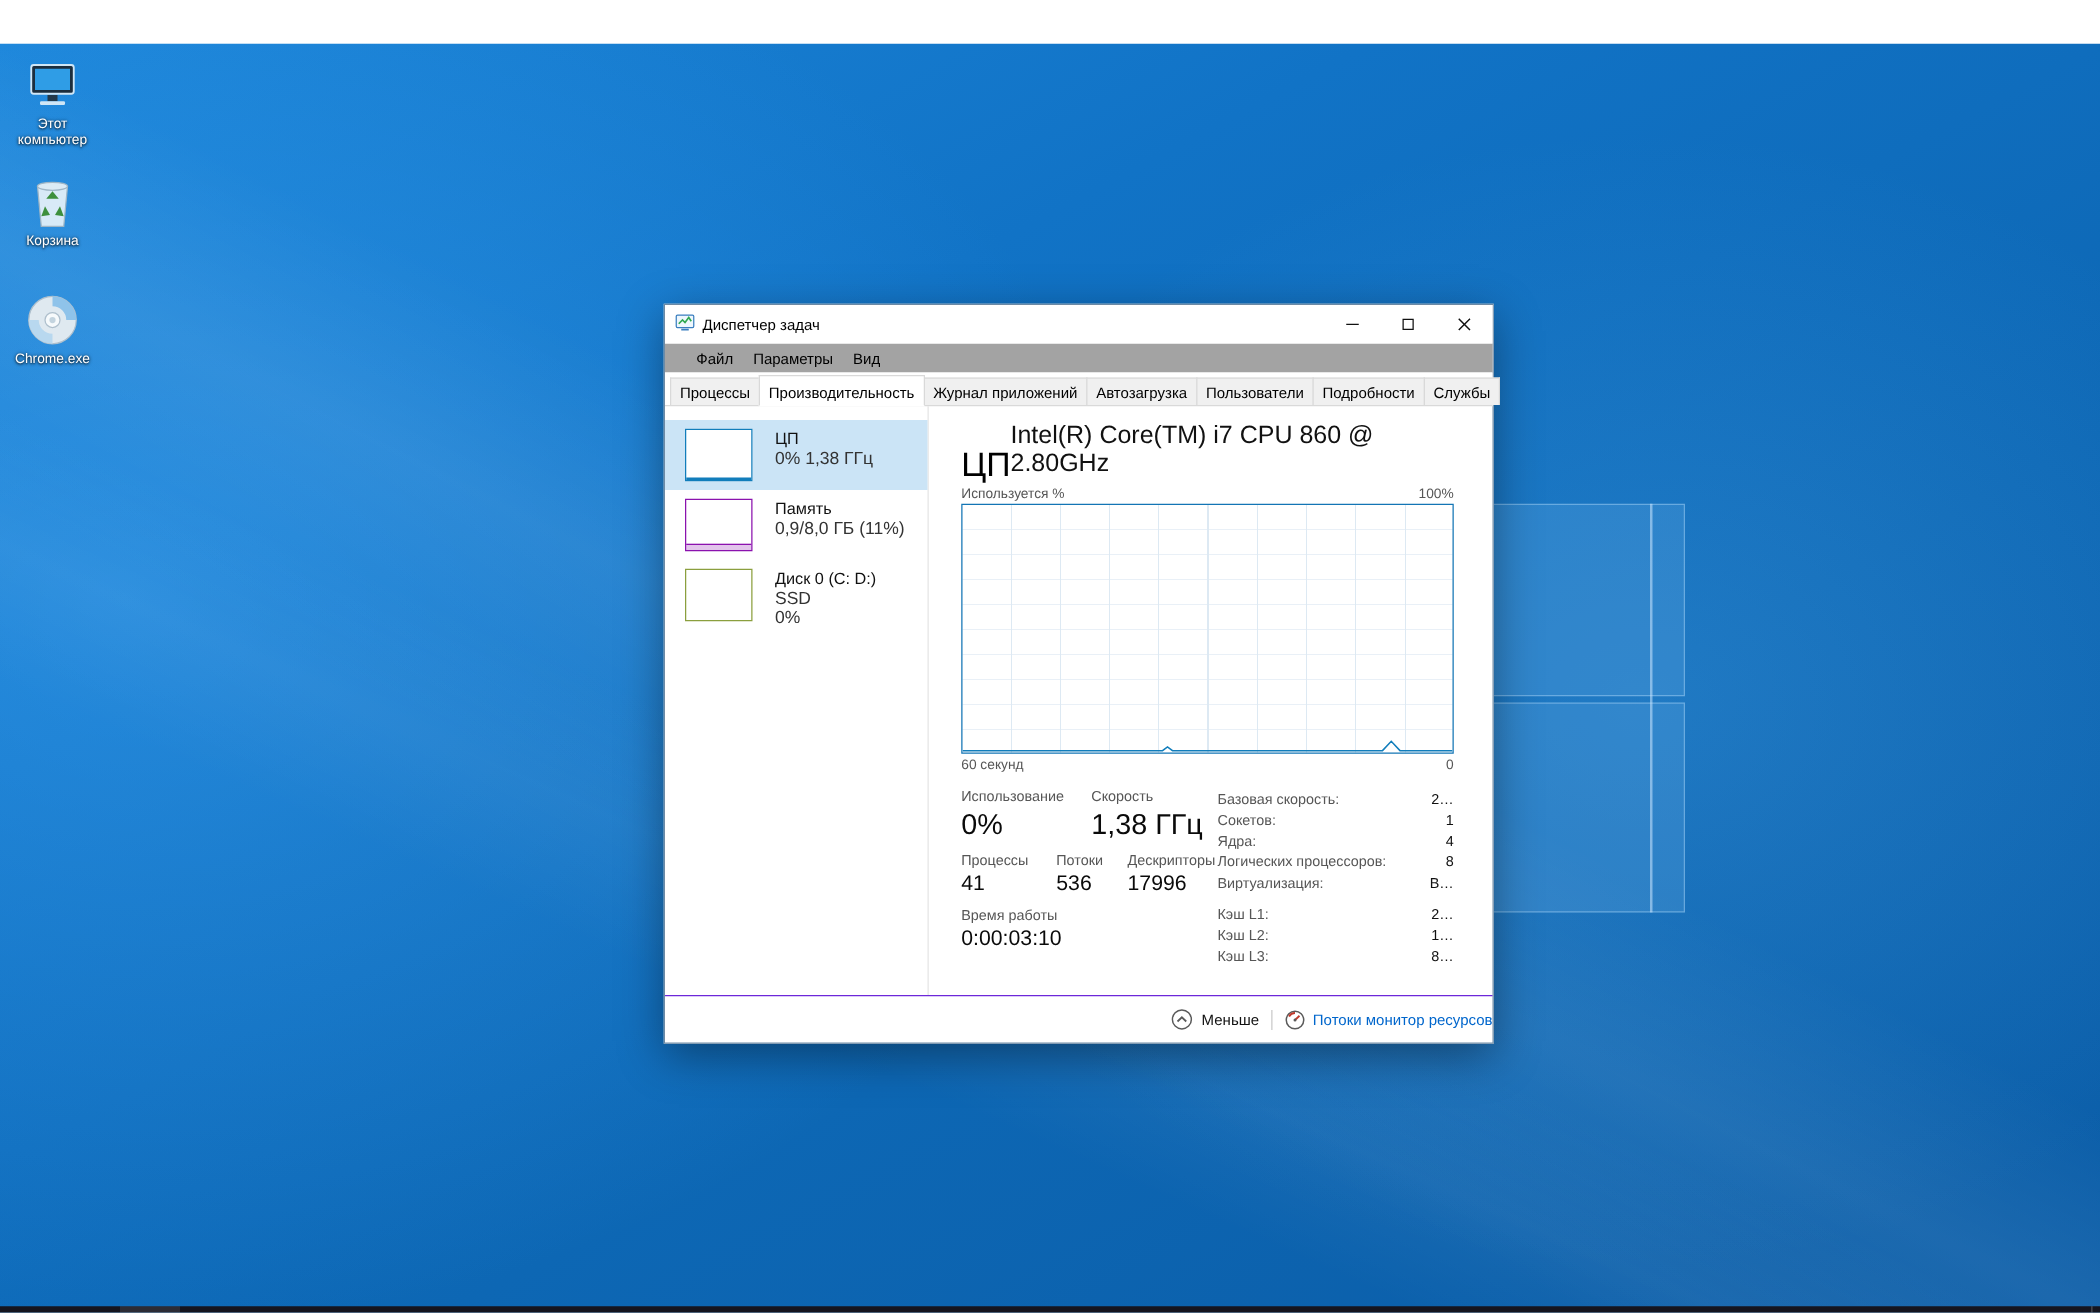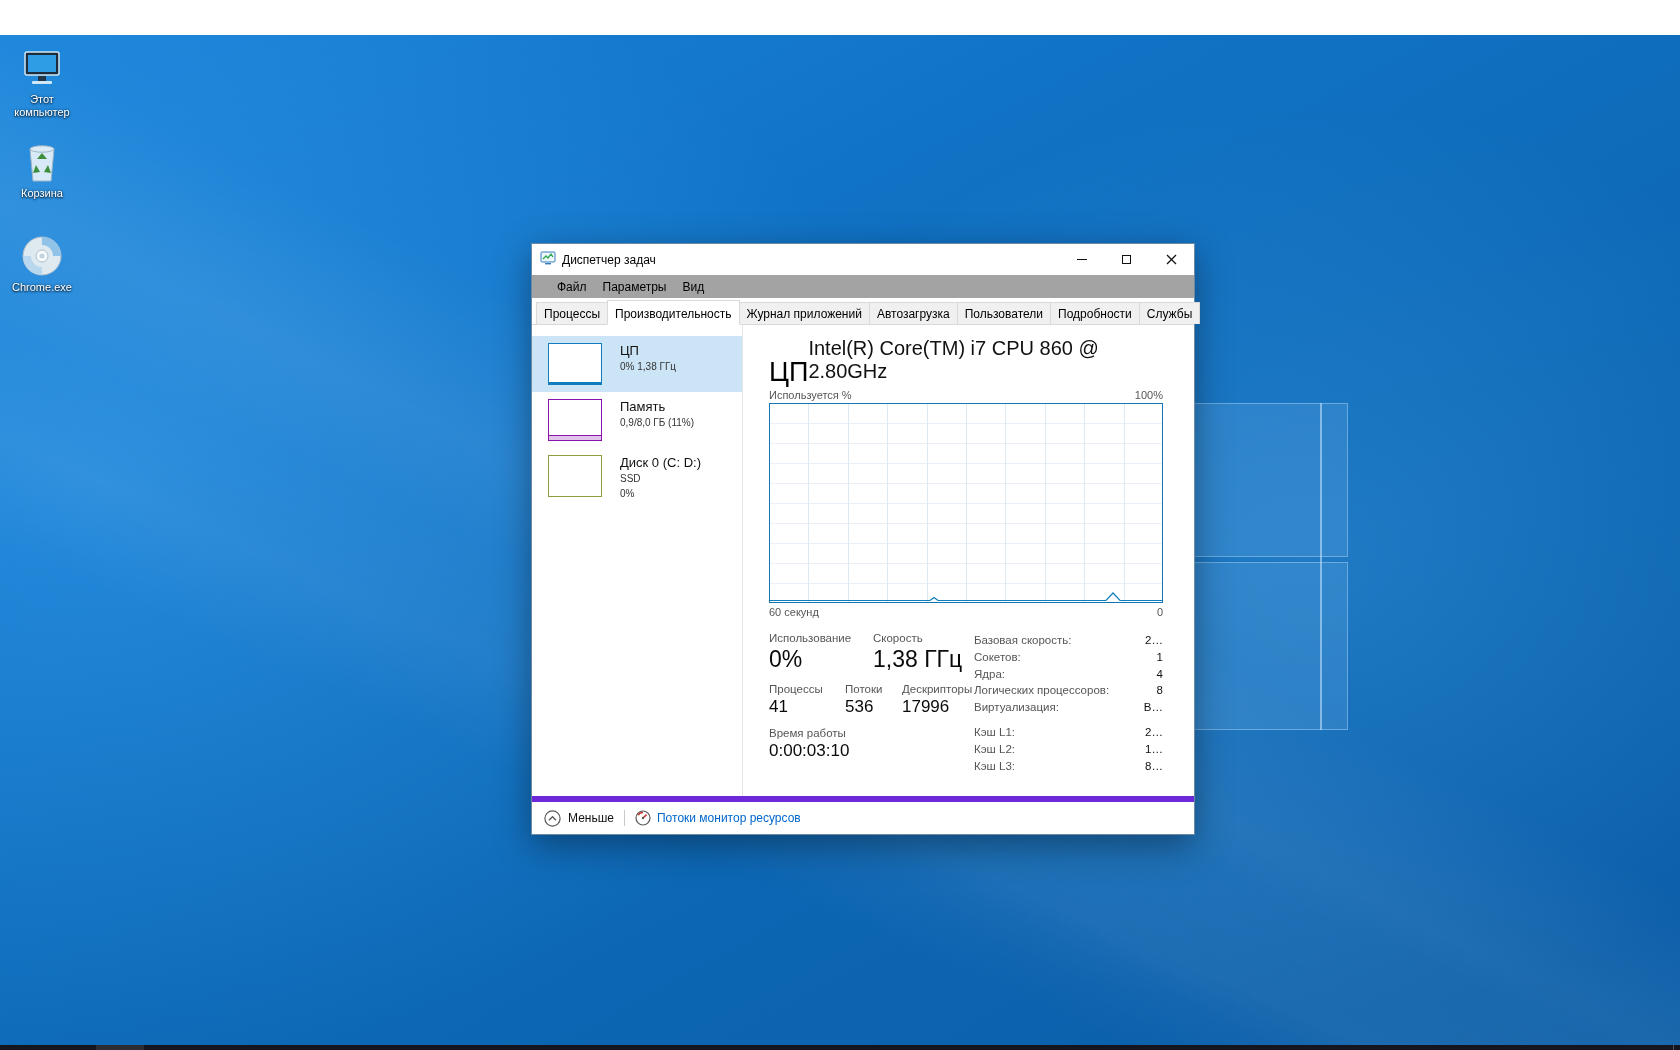--- a/index.html
+++ b/index.html
@@ -58,21 +58,21 @@
 
   .content { flex:1; display:flex; min-height:0; }
   .sidebar { width:211px; border-right:1px solid #e5e5e5; padding-top:11px; }
   .side-item { display:flex; padding:7px 8px 7px 16px; min-height:56px; cursor:default; }
   .side-item.sel { background:#cbe4f6; }
   .thumb { width:54px; height:42px; background:#fff; border:1px solid; position:relative;
     flex-shrink:0; }
   .thumb .fill { position:absolute; left:0; right:0; bottom:0; }
   .side-text { margin-left:18px; }
   .side-title { font-size:13px; color:#111; }
-  .side-sub { font-size:10px; color:#333; margin-top:2px; line-height:13px; }
+  .side-sub { font-size:14px; color:#333; margin-top:2px; line-height:13px; }
 
   .main { flex:1; padding:12px 0 0 26px; }
   .hdr { width:394px; display:flex; align-items:flex-end; justify-content:space-between; }
   .hdr h1 { font-size:27px; font-weight:400; line-height:30px; }
   .cpu-name { font-size:20px; color:#111; padding-bottom:4px; }
   .graph-top { width:394px; display:flex; justify-content:space-between;
     font-size:11px; color:#565656; margin-top:2px; }
   .graph { width:394px; height:200px; border:1px solid #1375b5; margin-top:2px;
     position:relative;
     background-image:
@@ -89,22 +89,22 @@
   .s-big { font-size:23px; font-weight:400; color:#0a0a0a; margin:2px 0 10px; }
   .s-mid { font-size:17px; color:#0a0a0a; margin:2px 0 10px; }
   .row-flex { display:flex; }
   .cw1 { width:104px; } .cw2 { width:76px; } .cw3 { width:57px; }
   .stats-right { flex:1; padding-top:0; }
   .d-row { display:flex; justify-content:space-between; font-size:11.5px;
     line-height:16.8px; }
   .d-row .dl { color:#565656; } .d-row .dv { color:#111; }
   .d-gap { height:8px; }
 
-  .footer { height:38px; border-top:6px solid #6d28d9; display:flex; align-items:center;
-    padding-left:12px; }
+  .footer { height:38px; border-top:1px solid #6d28d9; display:flex; align-items:center;
+    padding-left:12px;justify-content:flex-end; }
   .less { display:flex; align-items:center; cursor:default; }
   .less span.txt { margin-left:7px; font-size:12px; color:#111; }
   .fsep { width:1px; height:16px; background:#c9c9c9; margin:0 10px; }
   .resmon { display:flex; align-items:center; cursor:pointer; }
   .resmon .txt { margin-left:6px; font-size:12px; color:#0066cc; }
 
   
   .taskbar { position:absolute; left:0; bottom:0; width:1680px; height:40px;
     background:#15151f; display:flex; align-items:stretch; z-index:50; }
   .tb-btn { width:48px; display:flex; align-items:center; justify-content:center; }

